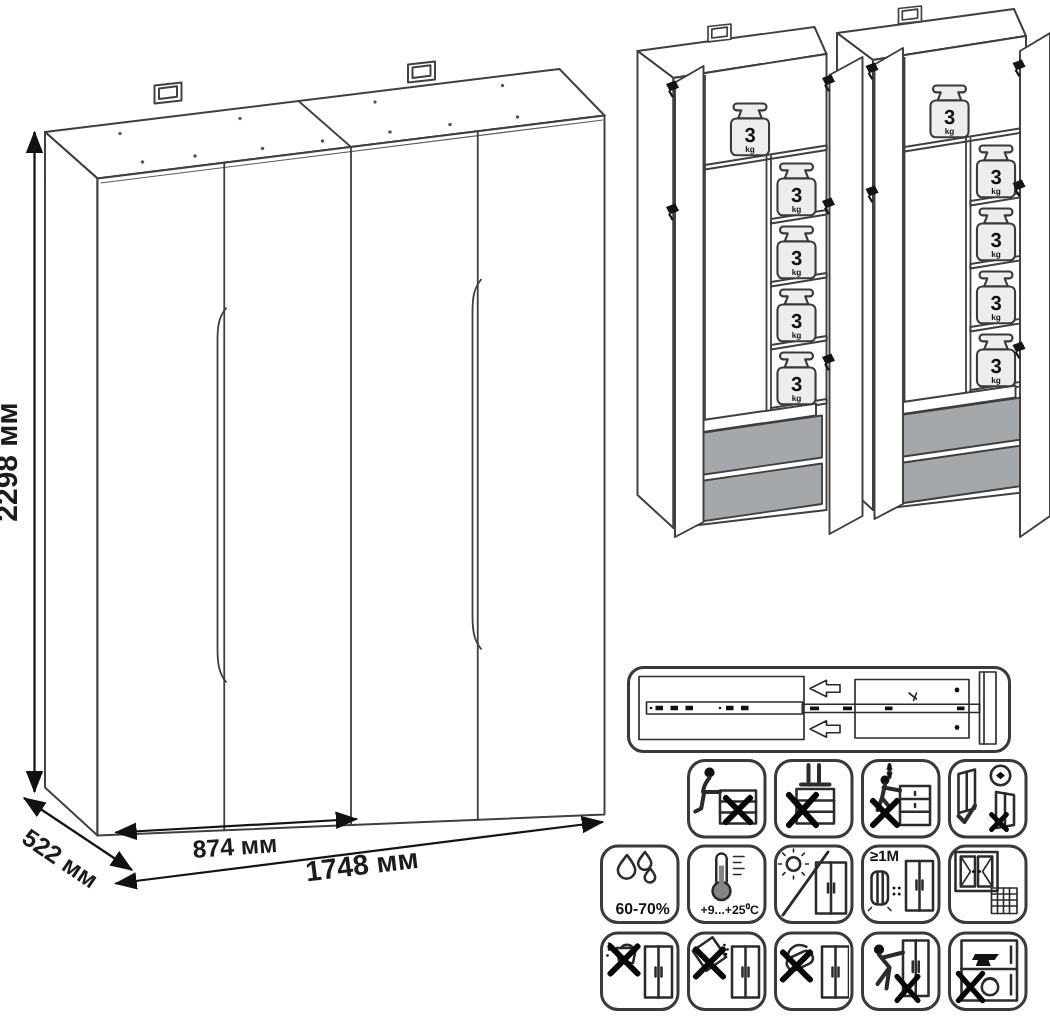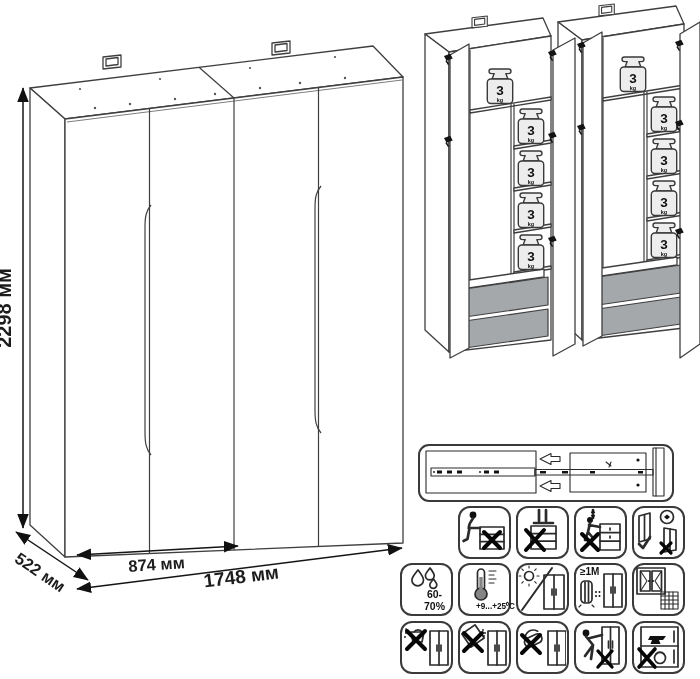--- a/index.html
+++ b/index.html
@@ -24,21 +24,21 @@
   .slide-box{position:absolute;left:418px;top:444px;width:256px;height:58px;border:2.2px solid #3a3a3a;
              border-radius:11px;background:#fff;box-sizing:border-box;}
   .icn{position:absolute;left:0;top:0;}
   .icn path,.icn rect,.icn line,.icn circle,.icn polygon,.icn ellipse
       {stroke:#2b2b2b;stroke-width:1.7;fill:none;stroke-linecap:round;stroke-linejoin:round;}
   .icn .fil{fill:#111;stroke:none;}
   .icn .gry{fill:#858585;stroke:#2b2b2b;}
   .icn .xx{stroke:#060606;stroke-width:4;stroke-linecap:round;}
   .icn .thk{stroke-width:2.7;}
   .icn .tn{stroke-width:1.1;}
-  .icolabel{position:absolute;left:16px;right:0;bottom:2px;text-align:center;
+  .icolabel{position:absolute;left:4px;right:0;bottom:2px;text-align:center;
             font-weight:bold;font-size:10.5px;color:#111;}
   .icolabel.temp{font-size:8.2px;bottom:3px;}
   .icolabel.heat{left:4px;right:auto;top:1px;bottom:auto;text-align:left;font-size:10px;}
 </style>
 </head>
 <body>
 
 <div id="canvas">
 
 <svg id="mainsvg" width="700" height="679" viewBox="0 0 700 679">

